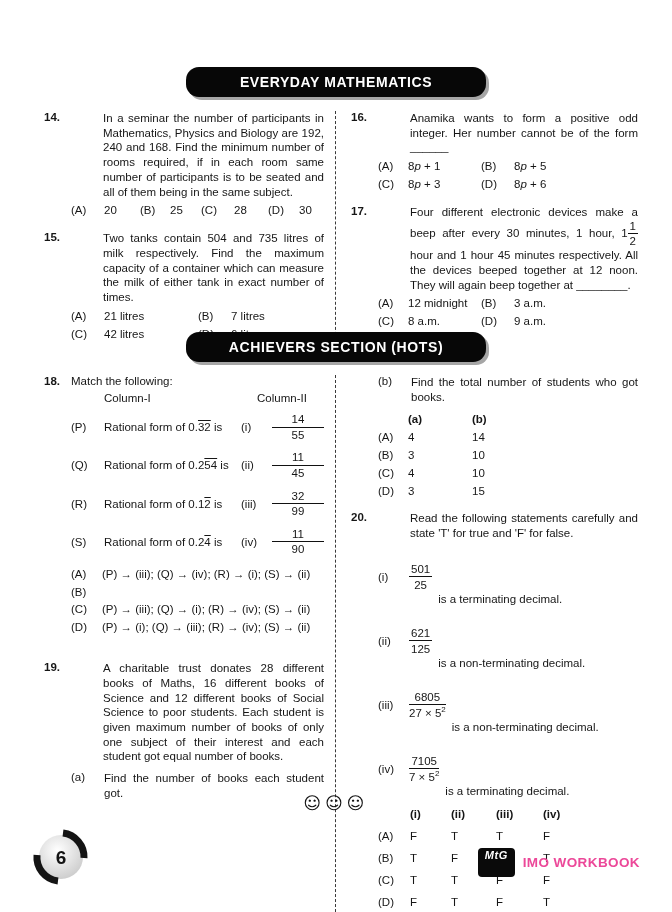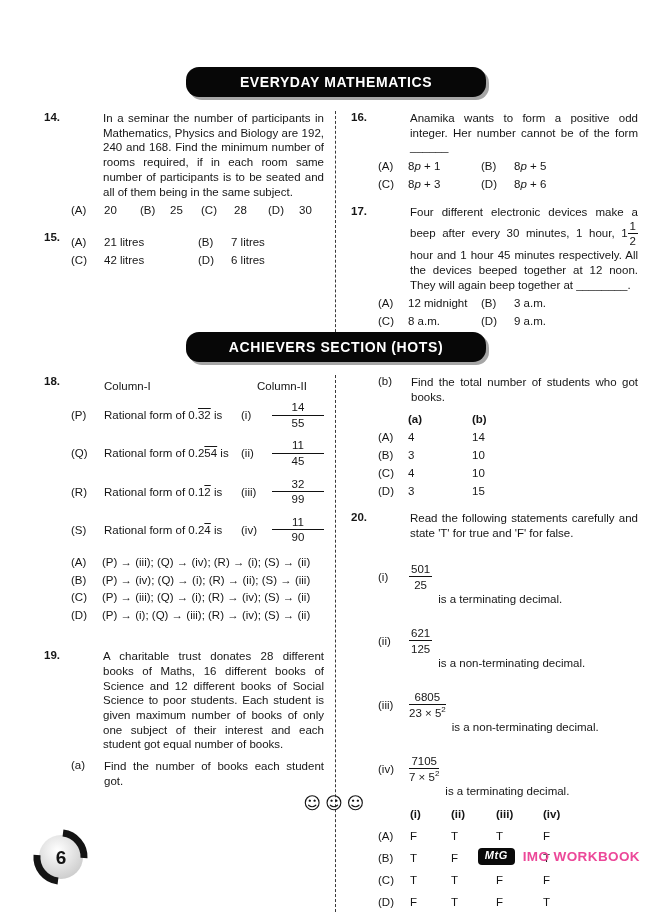--- a/index.html
+++ b/index.html
@@ -53,21 +53,21 @@
   .stmt .slabel{width:31px;flex-shrink:0;}
   .stmt .stext{margin-left:6px;margin-top:43px;}
   
   .tftab{display:grid;grid-template-columns:32px 41px 45px 47px auto;row-gap:8px;margin-top:10px;line-height:14px;}
   .tftab .hd{font-weight:bold;}
   
   .smileys{position:absolute;top:793px;left:0;right:0;text-align:center;
     font-family:"DejaVu Sans",sans-serif;font-size:17px;letter-spacing:4px;color:#111;}
   .pagebadge{position:absolute;left:32px;top:828px;}
   .brand{position:absolute;right:32px;top:848px;display:flex;align-items:center;gap:8px;}
-  .brand-pill{background:#0a0a0a;color:#fff;border-radius:4px;padding:1px 7px 4px;
+  .brand-pill{background:#0a0a0a;color:#fff;border-radius:4px;padding:1px 7px 16px;
     font-weight:bold;font-style:italic;font-size:11px;letter-spacing:.5px;}
   .brand-text{font-weight:bold;font-size:13.5px;letter-spacing:.4px;color:#ec4899;}
 </style>
 </head>
 <body>
 
 <div class="page">
 
   <div class="band" id="band1">
     <span>EVERYDAY MATHEMATICS</span>
@@ -89,20 +89,21 @@
               <span>28</span>
             <span>(D)</span>
               <span>30</span>
           </div>
         </div>
       </div>
 
       <div class="q">
         <div class="qn">15.</div>
         <div class="qb">
+          <div class="qtext">Two tanks contain 504 and 735 litres of milk respectively. Find the maximum capacity of a container which can measure the milk of either tank in exact number of times.</div>
           <div class="optgrid2">
             <span>(A)</span>
               <span>21 litres</span>
             <span>(B)</span>
               <span>7 litres</span>
             <span>(C)</span>
               <span>42 litres</span>
             <span>(D)</span>
               <span>6 litres</span>
           </div>
@@ -155,20 +156,21 @@
   <div class="band" id="band2">
     <span>ACHIEVERS SECTION (HOTS)</span>
   </div>
 
   <div class="cols" id="cols-bottom">
     <div class="col-l">
 
       <div class="q">
         <div class="qn">18.</div>
         <div class="qb">
+          <div>Match the following:</div>
           <div class="match-head">
             <span></span>
             <span>Column-I</span>
             <span class="c2">Column-II</span>
           </div>
 
           <div class="match-row">
             <span>(P)</span>
             <span><span>Rational form of 0.</span><span class="ovl">32</span><span> is</span></span>
             <span>(i)</span>
@@ -205,21 +207,20 @@
               </span>
           </div>
 
           <div class="m-opts">
             <div class="m-opt">
                 <span>(A)</span>
                 <span>(P) → (iii); (Q) → (iv); (R) → (i); (S) → (ii)</span>
               </div>
             <div class="m-opt">
                 <span>(B)</span>
-                <span>(P) → (iv); (Q) → (i); (R) → (ii); (S) → (iii)</span>
               </div>
             <div class="m-opt">
                 <span>(C)</span>
                 <span>(P) → (iii); (Q) → (i); (R) → (iv); (S) → (ii)</span>
               </div>
             <div class="m-opt">
                 <span>(D)</span>
                 <span>(P) → (i); (Q) → (iii); (R) → (iv); (S) → (ii)</span>
               </div>
           </div>
@@ -285,21 +286,21 @@
             <span class="frac">
                 <span class="fn">621</span>
                 <span class="fd"><span>125</span><sup></sup></span>
               </span>
             <span class="stext">is a non-terminating decimal.</span>
           </div>
           <div class="stmt">
             <span class="slabel">(iii)</span>
             <span class="frac">
                 <span class="fn">6805</span>
-                <span class="fd"><span>23 × 5</span><sup>2</sup></span>
+                <span class="fd"><span>27 × 5</span><sup>2</sup></span>
               </span>
             <span class="stext">is a non-terminating decimal.</span>
           </div>
           <div class="stmt">
             <span class="slabel">(iv)</span>
             <span class="frac">
                 <span class="fn">7105</span>
                 <span class="fd"><span>7 × 5</span><sup>2</sup></span>
               </span>
             <span class="stext">is a terminating decimal.</span>

